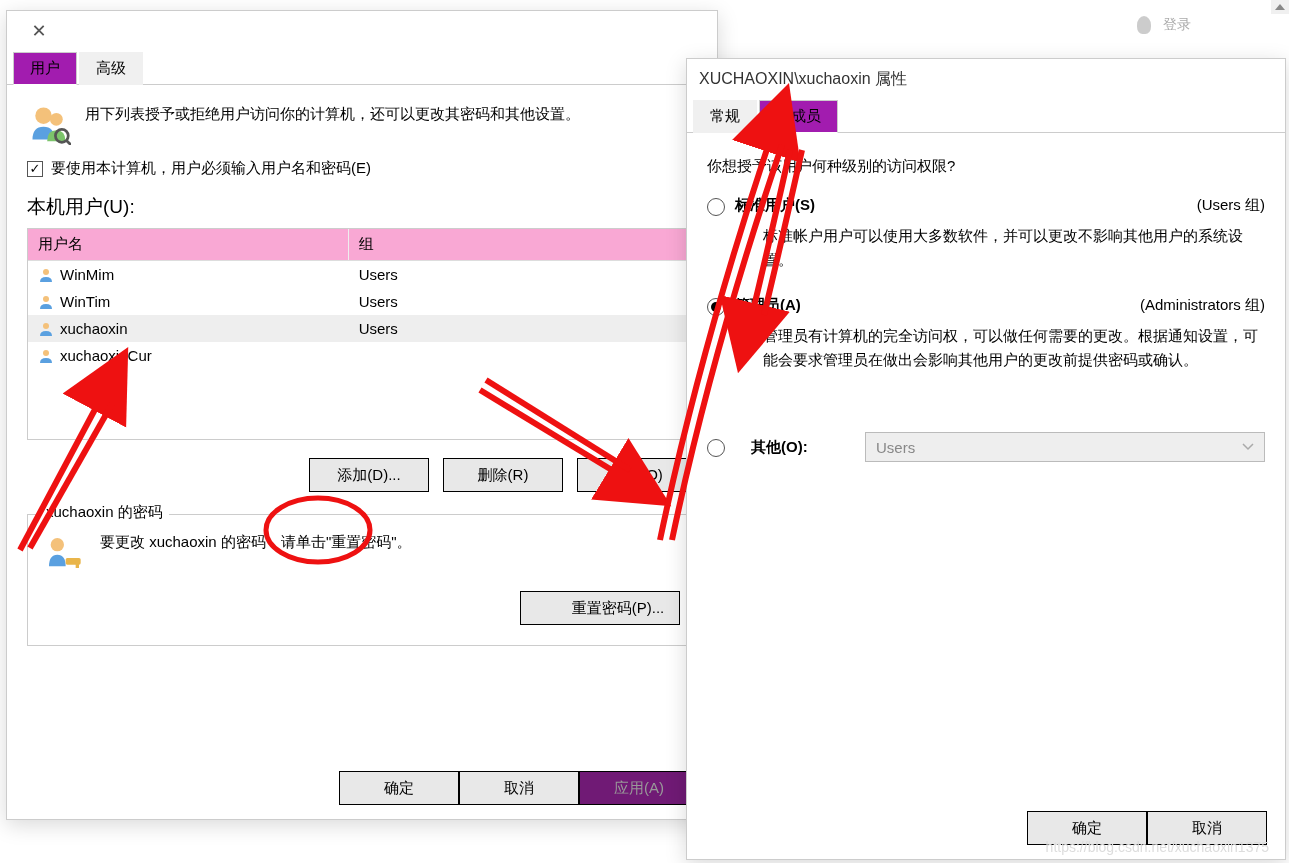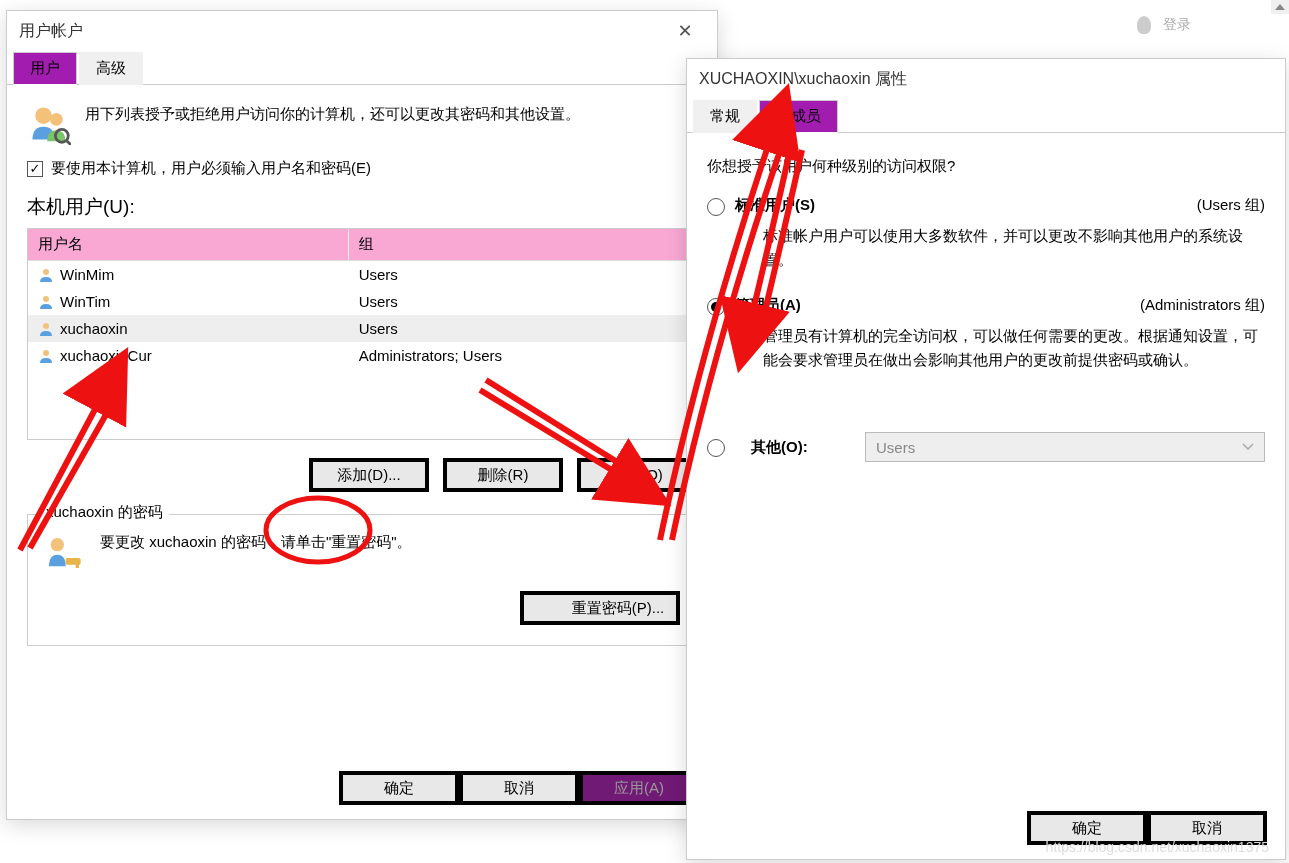--- a/index.html
+++ b/index.html
@@ -19,21 +19,21 @@
 h4.section { font-weight:normal; margin:8px 0; font-size:19px; }
 .usertable { border:1px solid #ccc; width:100%; }
 .usertable .hdr { display:flex; background:#f9a8d4; border-bottom:1px solid #ddd; }
 .usertable .hdr div { padding:6px 10px; border-right:1px solid #eee; }
 .col-user { width:48%; } .col-group { width:52%; }
 .usertable .row { display:flex; padding:2px 0; }
 .usertable .row.sel { background:#eee; }
 .usertable .row .cell { padding:3px 10px; display:flex; align-items:center; gap:6px; }
 .uicon { width:16px; height:16px; display:inline-block; }
 .btnrow { display:flex; justify-content:flex-end; gap:14px; margin-top:18px; }
-.btn { min-width:120px; height:34px; border:4px solid #000000; background:#e8e8e8; cursor:pointer; display:inline-flex; align-items:center; justify-content:center; font-size:15px; }
+.btn { min-width:120px; height:34px; border:1px solid #000000; background:#e8e8e8; cursor:pointer; display:inline-flex; align-items:center; justify-content:center; font-size:15px; }
 .btn.disabled { color:#999; background:#701a75; }
 .passbox { border:1px solid #ccc; margin-top:22px; position:relative; padding:18px 16px 20px; }
 .passbox .legend { position:absolute; top:-12px; left:12px; background:#fff; padding:0 6px; font-size:15px; }
 .passrow { display:flex; gap:16px; align-items:flex-start; }
 .ico-key { width:40px; height:40px; flex-shrink:0; }
 .footer-btns { position:absolute; right:18px; bottom:14px; display:flex; }
 
 .radio-row { display:flex; align-items:flex-start; gap:10px; margin:8px 0; }
 .radio { width:18px; height:18px; border:1.5px solid #555; border-radius:50%; display:inline-flex; align-items:center; justify-content:center; flex-shrink:0; margin-top:2px; }
 .radio.sel::after { content:""; width:10px; height:10px; background:#000; border-radius:50%; }
@@ -59,21 +59,20 @@
   <span>登录</span>
 </div>
 <div class="bg-scroll">
   <svg viewBox="0 0 10 6" width="10" height="6">
       <path d="M0 6 L5 0 L10 6 Z" fill="#888"></path>
     </svg>
 </div>
 
 <div class="window" style="left:6px; top:10px; width:712px; height:810px;">
   <div class="titlebar">
-    <span class="title">用户帐户</span>
     <span class="close-x">✕</span>
   </div>
   <div class="tabbar">
     <div class="tab active">用户</div>
     <div class="tab">高级</div>
   </div>
   <div class="content">
     <div class="descrow">
       <svg class="ico-users" viewBox="0 0 48 48">
         <circle cx="18" cy="16" r="9" fill="#f4c17a"></circle>
@@ -133,23 +132,20 @@
             </div>
           </div>
           <div class="row">
             <div class="cell col-user">
               <svg class="uicon" viewBox="0 0 16 16">
                 <circle cx="8" cy="5" r="3" fill="#f4c17a"></circle>
                 <path d="M2 15 Q2 10 8 10 Q14 10 14 15 Z" fill="#5aa0e0"></path>
               </svg>
               <span>xuchaoxinCur</span>
             </div>
-            <div class="cell col-group">
-              <span>Administrators; Users</span>
-            </div>
           </div>
         </div>
     </div>
     <div class="btnrow">
       <div class="btn">添加(D)...</div>
       <div class="btn">删除(R)</div>
       <div class="btn">属性(O)</div>
     </div>
     <div class="passbox">
       <span class="legend">xuchaoxin 的密码</span>

